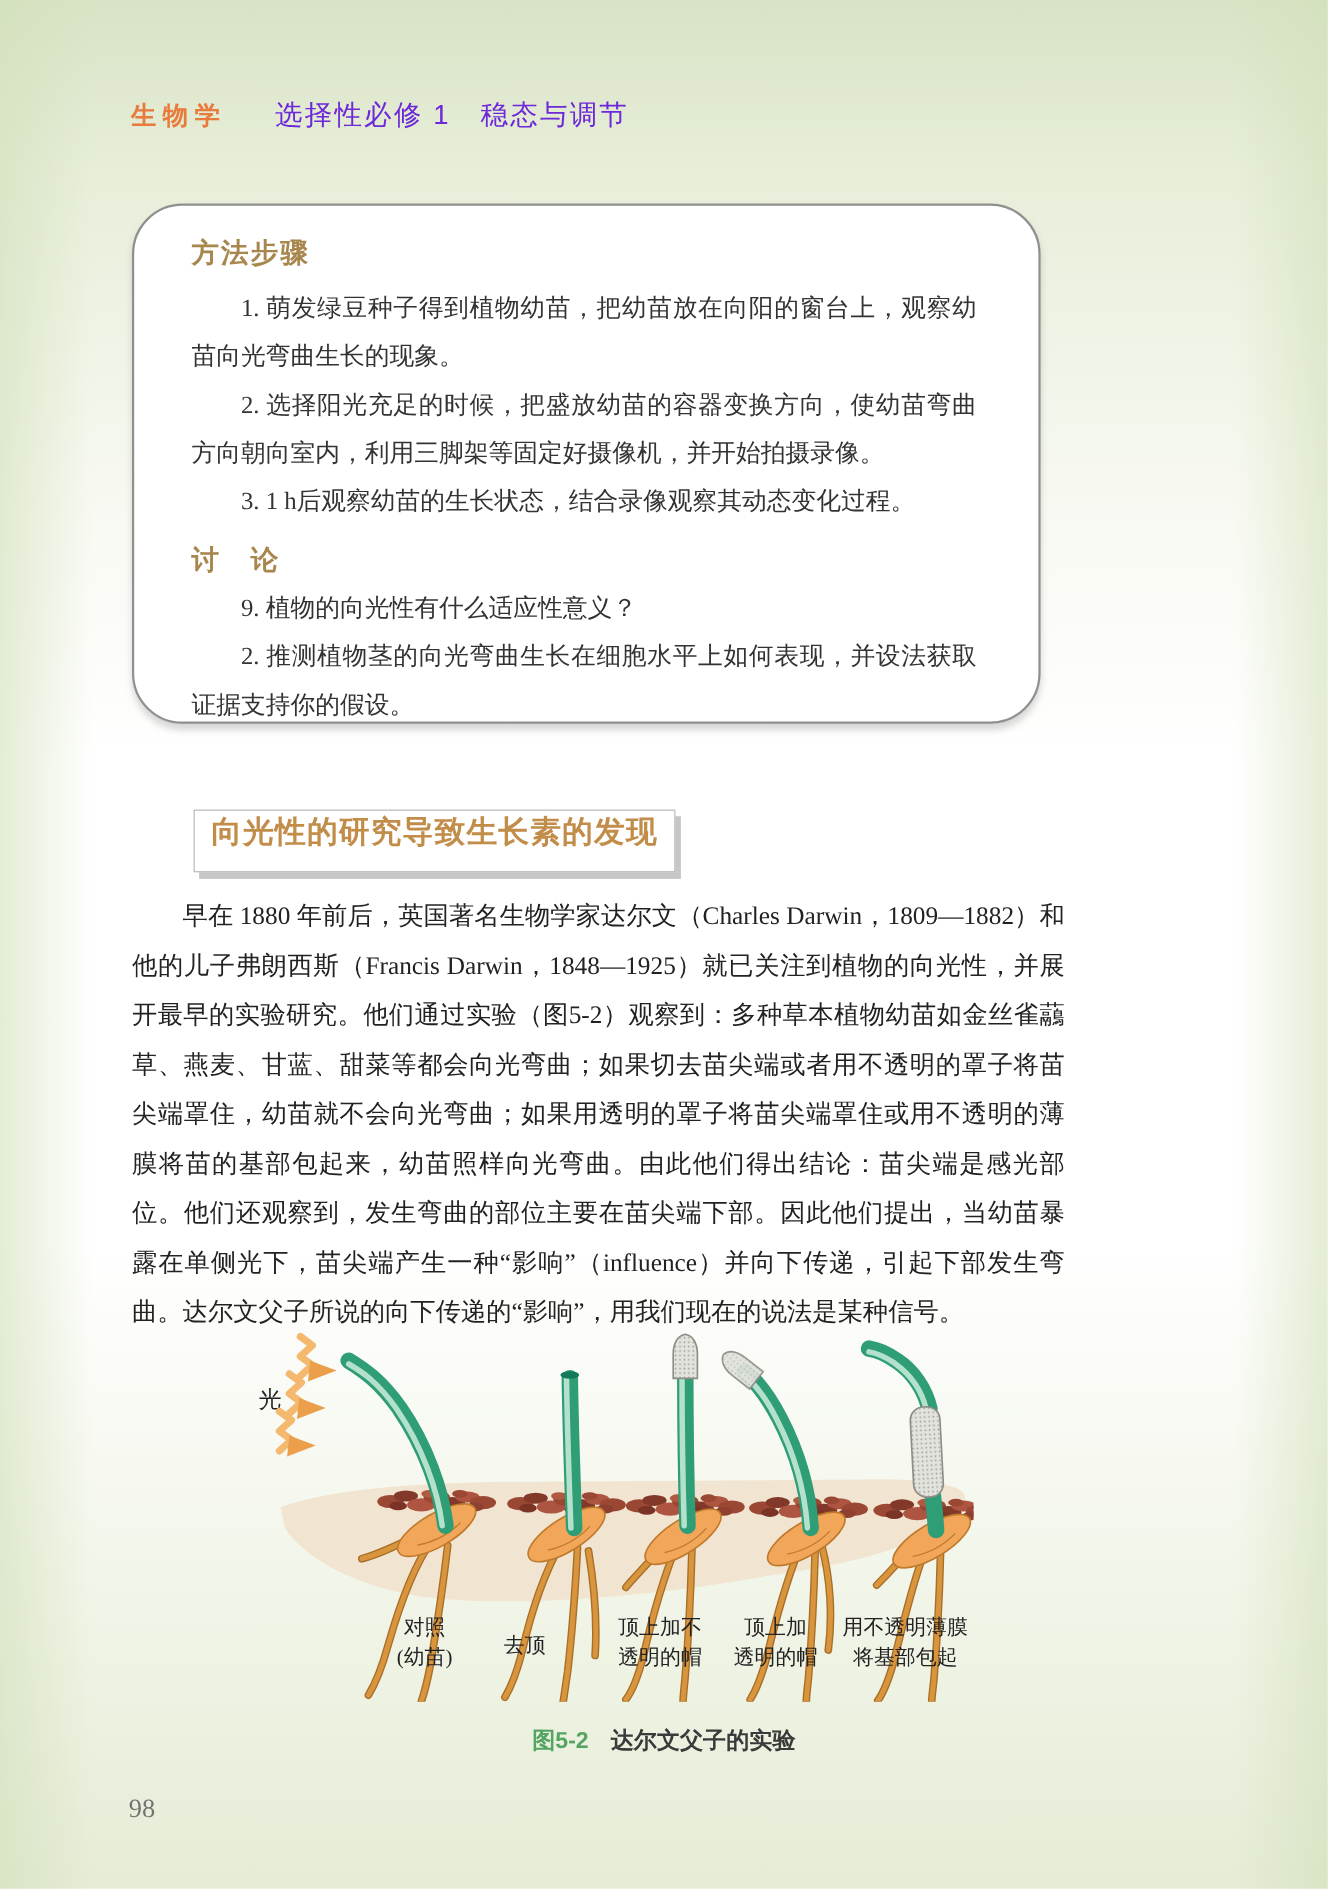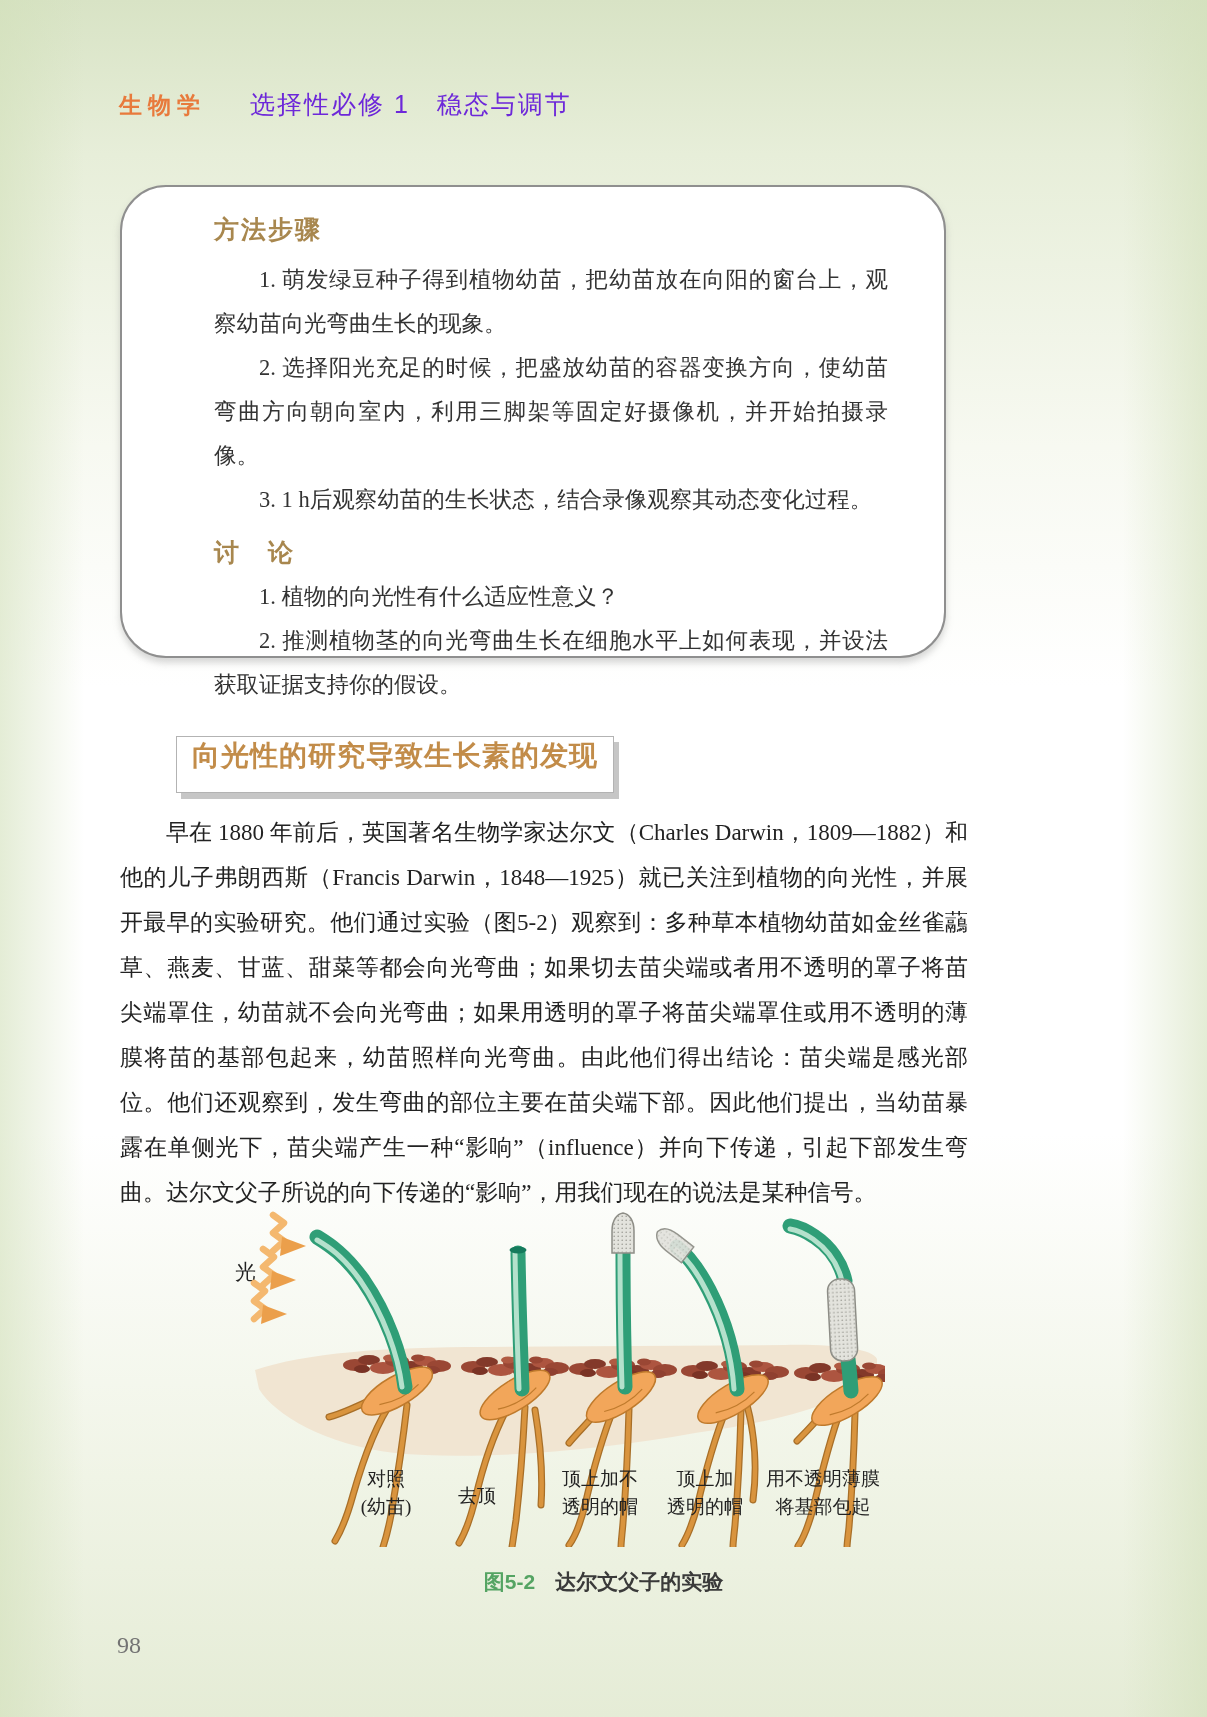--- a/index.html
+++ b/index.html
@@ -11,21 +11,21 @@
       linear-gradient(180deg,#d8e3c5 0%,#e7eed9 9%,#f7f9f1 26%,#ffffff 40%,#ffffff 66%,#f0f4e6 86%,#e5ecd6 100%);
   }
   .hdr{position:absolute;left:119px;top:88px;display:flex;align-items:baseline;gap:44px;}
   .hdr-subject{font-family:"Liberation Sans",sans-serif;font-weight:bold;font-size:23px;letter-spacing:6px;color:#e87a3c;}
   .hdr-module{font-family:"Liberation Sans",sans-serif;font-size:25px;letter-spacing:2px;color:#6d28d9;}
 
   .method-box{
     position:absolute;left:120px;top:185px;width:826px;height:473px;box-sizing:border-box;
     background:#ffffff;border:2px solid #8f8f8f;border-radius:46px;
     box-shadow:0 5px 7px rgba(140,140,140,.35);
-    padding:26px 56px 0 92px;
+    padding:26px 56px 0 52px;
   }
   .box-heading{
     font-family:"Liberation Sans",sans-serif;font-weight:bold;font-size:25px;
     color:#a8874e;letter-spacing:2px;margin:0 0 12px 0;
   }
   .box-heading.discuss{margin-top:14px;margin-bottom:6px;}
   .step{font-size:22.5px;line-height:44px;margin:0;text-indent:2em;text-align:justify;color:#333;}
 
   .section-title-box{
     position:absolute;left:176px;top:736px;width:436px;height:55px;
@@ -66,21 +66,21 @@
   <span class="hdr-subject">生物学</span>
   <span class="hdr-module">选择性必修 1　稳态与调节</span>
 </div>
 
 <div class="method-box">
   <div class="box-heading">方法步骤</div>
   <p class="step">1. 萌发绿豆种子得到植物幼苗，把幼苗放在向阳的窗台上，观察幼苗向光弯曲生长的现象。</p>
   <p class="step">2. 选择阳光充足的时候，把盛放幼苗的容器变换方向，使幼苗弯曲方向朝向室内，利用三脚架等固定好摄像机，并开始拍摄录像。</p>
   <p class="step">3. 1 h后观察幼苗的生长状态，结合录像观察其动态变化过程。</p>
   <div class="box-heading discuss">讨　论</div>
-  <p class="step">1. 植物的向光性有什么适应性意义？</p>
+  <p class="step">9. 植物的向光性有什么适应性意义？</p>
   <p class="step">2. 推测植物茎的向光弯曲生长在细胞水平上如何表现，并设法获取证据支持你的假设。</p>
 </div>
 
 <div class="section-title-box">
   <span class="section-title">向光性的研究导致生长素的发现</span>
 </div>
 
 <p class="body-par">早在 1880 年前后，英国著名生物学家达尔文（Charles Darwin，1809—1882）和他的儿子弗朗西斯（Francis Darwin，1848—1925）就已关注到植物的向光性，并展开最早的实验研究。他们通过实验（图5-2）观察到：多种草本植物幼苗如金丝雀虉草、燕麦、甘蓝、甜菜等都会向光弯曲；如果切去苗尖端或者用不透明的罩子将苗尖端罩住，幼苗就不会向光弯曲；如果用透明的罩子将苗尖端罩住或用不透明的薄膜将苗的基部包起来，幼苗照样向光弯曲。由此他们得出结论：苗尖端是感光部位。他们还观察到，发生弯曲的部位主要在苗尖端下部。因此他们提出，当幼苗暴露在单侧光下，苗尖端产生一种“影响”（influence）并向下传递，引起下部发生弯曲。达尔文父子所说的向下传递的“影响”，用我们现在的说法是某种信号。</p>
 
 <div class="figure-wrap">

